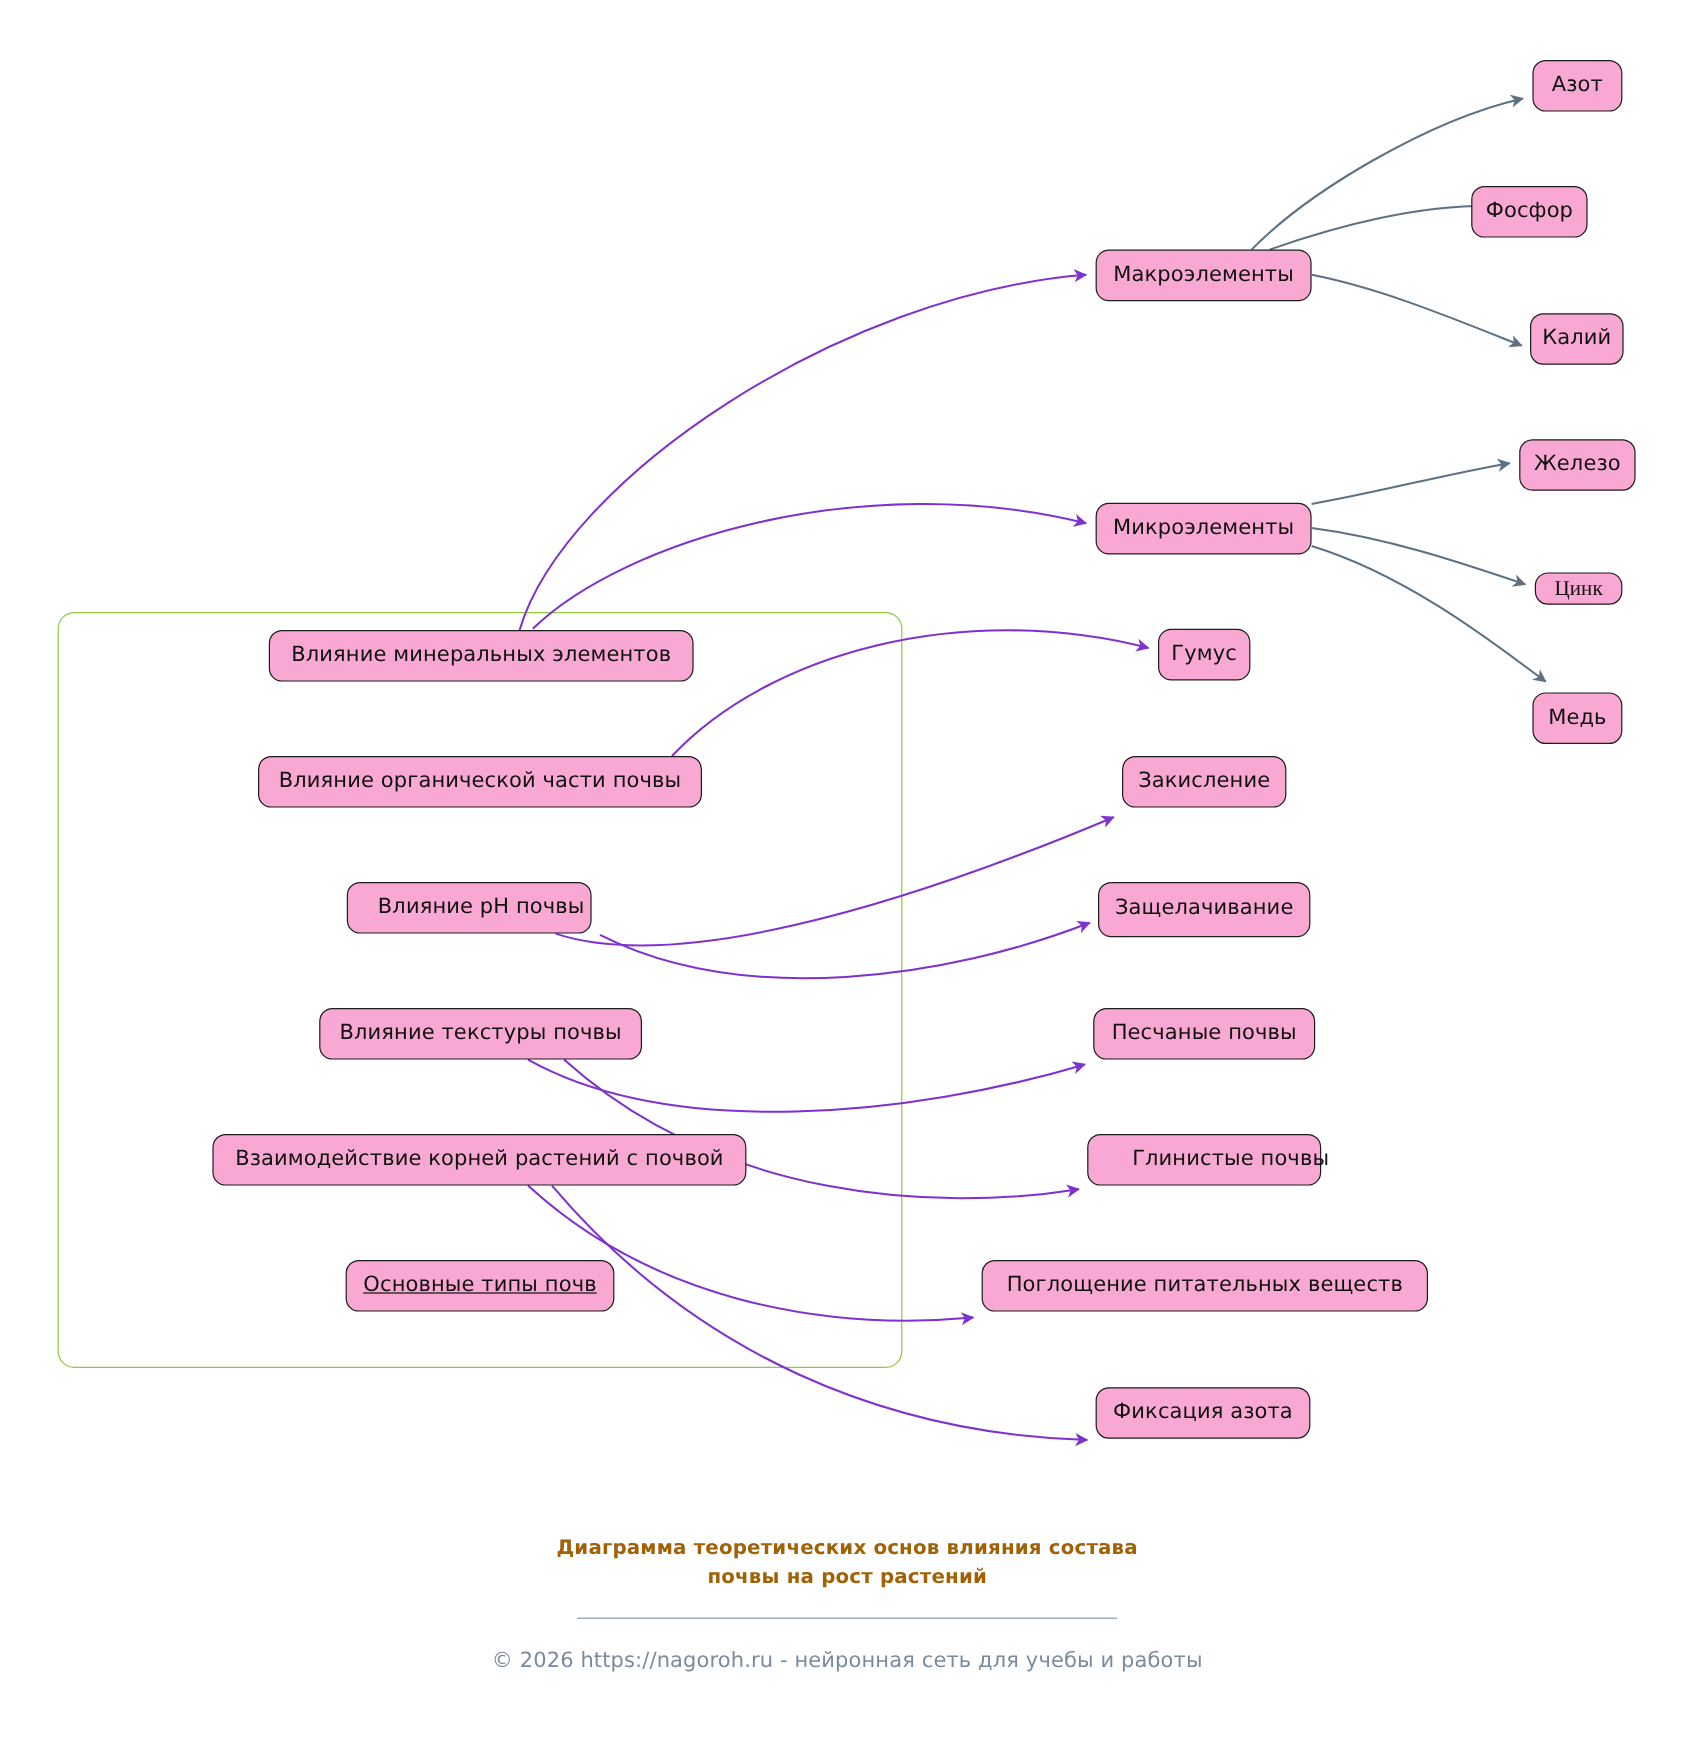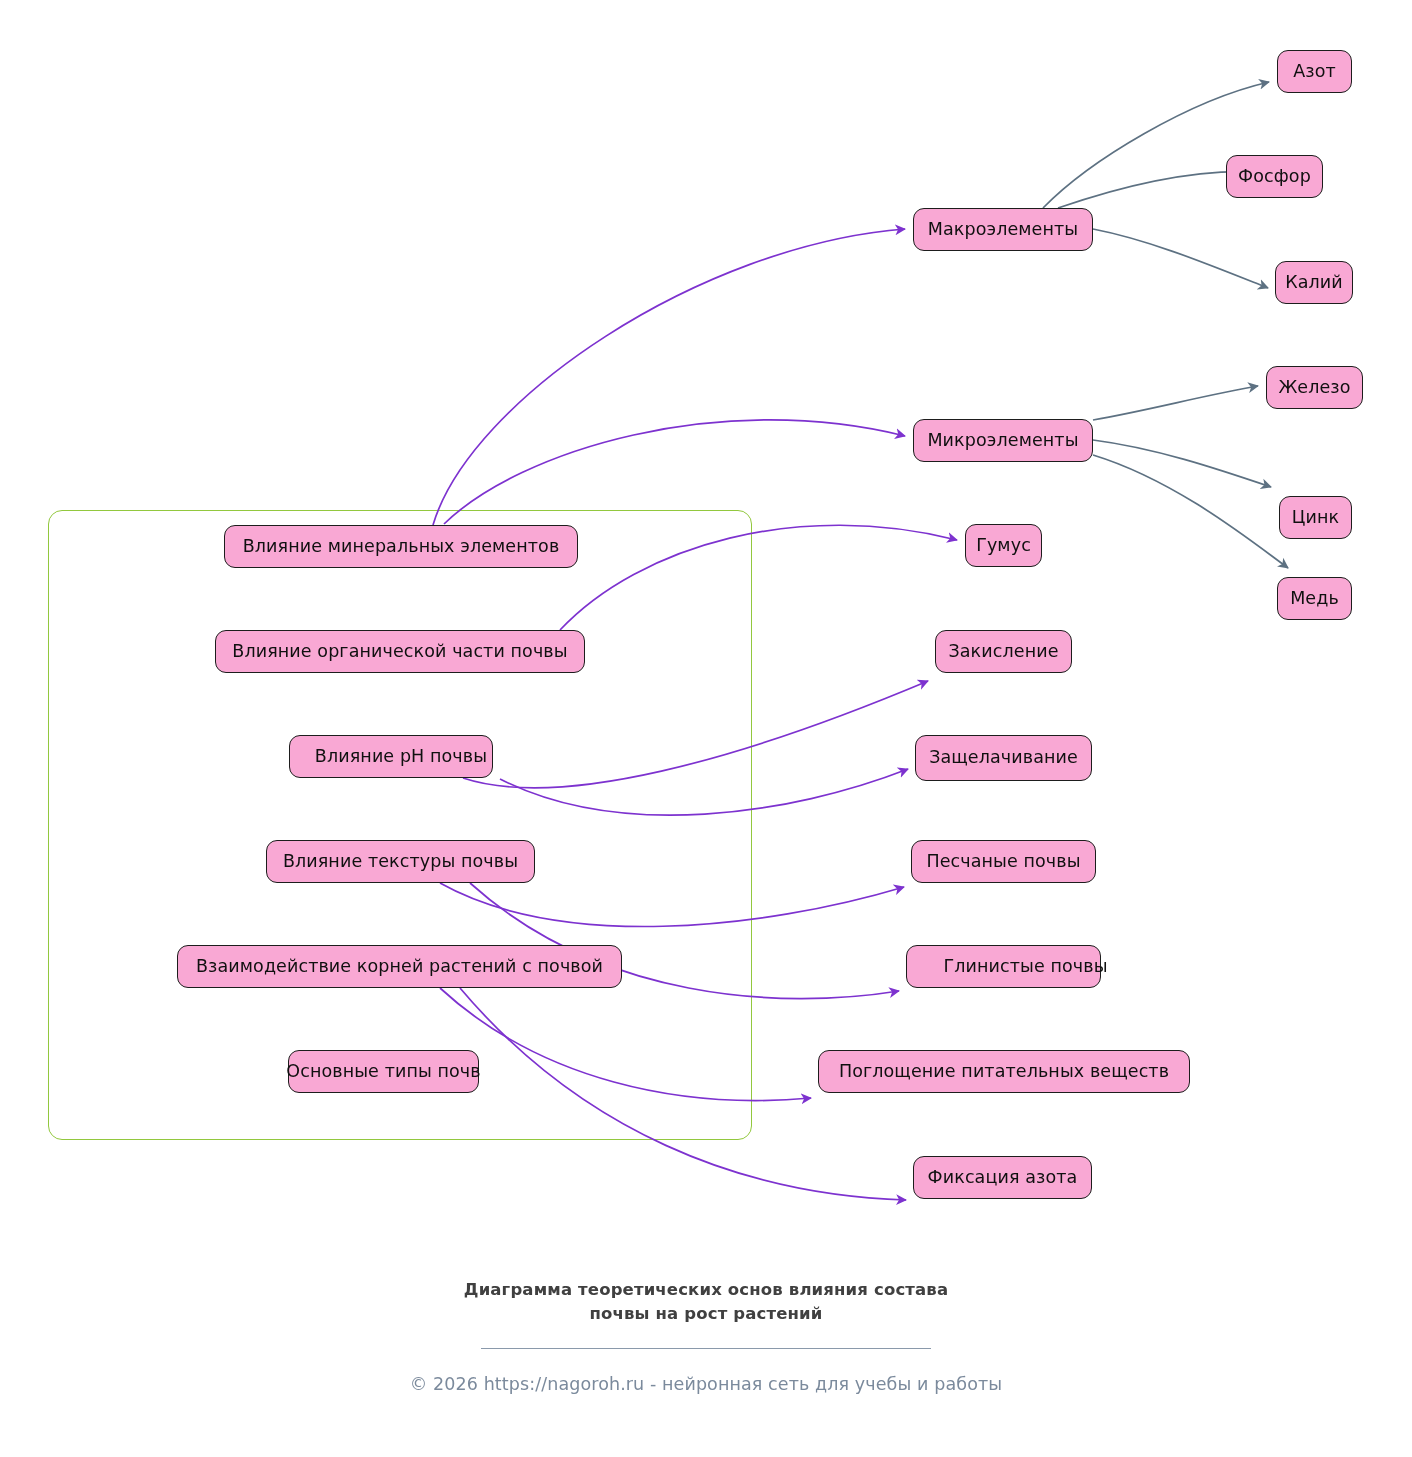--- a/index.html
+++ b/index.html
@@ -65,21 +65,21 @@
   #footer {
     position: absolute;
     left: 0;
     top: 1278px;
     width: 1412px;
     text-align: center;
   }
   #footer .ftitle {
     font-size: 16.5px;
     font-weight: bold;
-    color: #404040;
+    color: #a16207;
     line-height: 1.45;
     letter-spacing: .15px;
   }
   #footer .fdivider {
     width: 450px;
     height: 1.5px;
     background: #8a99ab;
     margin: 22px auto 0 auto;
   }
   #footer .fcopy {
@@ -133,21 +133,21 @@
       </div>
       <div class="node" style="left: 289px; top: 735px; width: 204px; height: 43px; padding-left: 20px;">
         <span>Влияние pH почвы</span>
       </div>
       <div class="node" style="left: 266px; top: 840px; width: 269px; height: 43px;">
         <span>Влияние текстуры почвы</span>
       </div>
       <div class="node" style="left: 177px; top: 945px; width: 445px; height: 43px;">
         <span>Взаимодействие корней растений с почвой</span>
       </div>
-      <div class="node" style="left: 288px; top: 1050px; width: 191px; height: 43px;">
+      <div class="node" style="left: 288px; top: 1050px; width: 224px; height: 43px; text-decoration: underline;">
         <span>Основные типы почв</span>
       </div>
       <div class="node" style="left: 913px; top: 208px; width: 180px; height: 43px;">
         <span>Макроэлементы</span>
       </div>
       <div class="node" style="left: 913px; top: 419px; width: 180px; height: 43px;">
         <span>Микроэлементы</span>
       </div>
       <div class="node" style="left: 965px; top: 524px; width: 77px; height: 43px;">
         <span>Гумус</span>
@@ -175,21 +175,21 @@
       </div>
       <div class="node" style="left: 1226px; top: 155px; width: 97px; height: 43px;">
         <span>Фосфор</span>
       </div>
       <div class="node" style="left: 1275px; top: 261px; width: 78px; height: 43px;">
         <span>Калий</span>
       </div>
       <div class="node" style="left: 1266px; top: 366px; width: 97px; height: 43px;">
         <span>Железо</span>
       </div>
-      <div class="node" style="left: 1279px; top: 496px; width: 73px; height: 43px;">
+      <div class="node" style="left: 1279px; top: 477px; width: 73px; height: 27px; font-family: Liberation Serif, serif;">
         <span>Цинк</span>
       </div>
       <div class="node" style="left: 1277px; top: 577px; width: 75px; height: 43px;">
         <span>Медь</span>
       </div>
     </div>
 
   <div id="footer">
     <div class="ftitle">
       <span>Диаграмма теоретических основ влияния состава</span><br>

